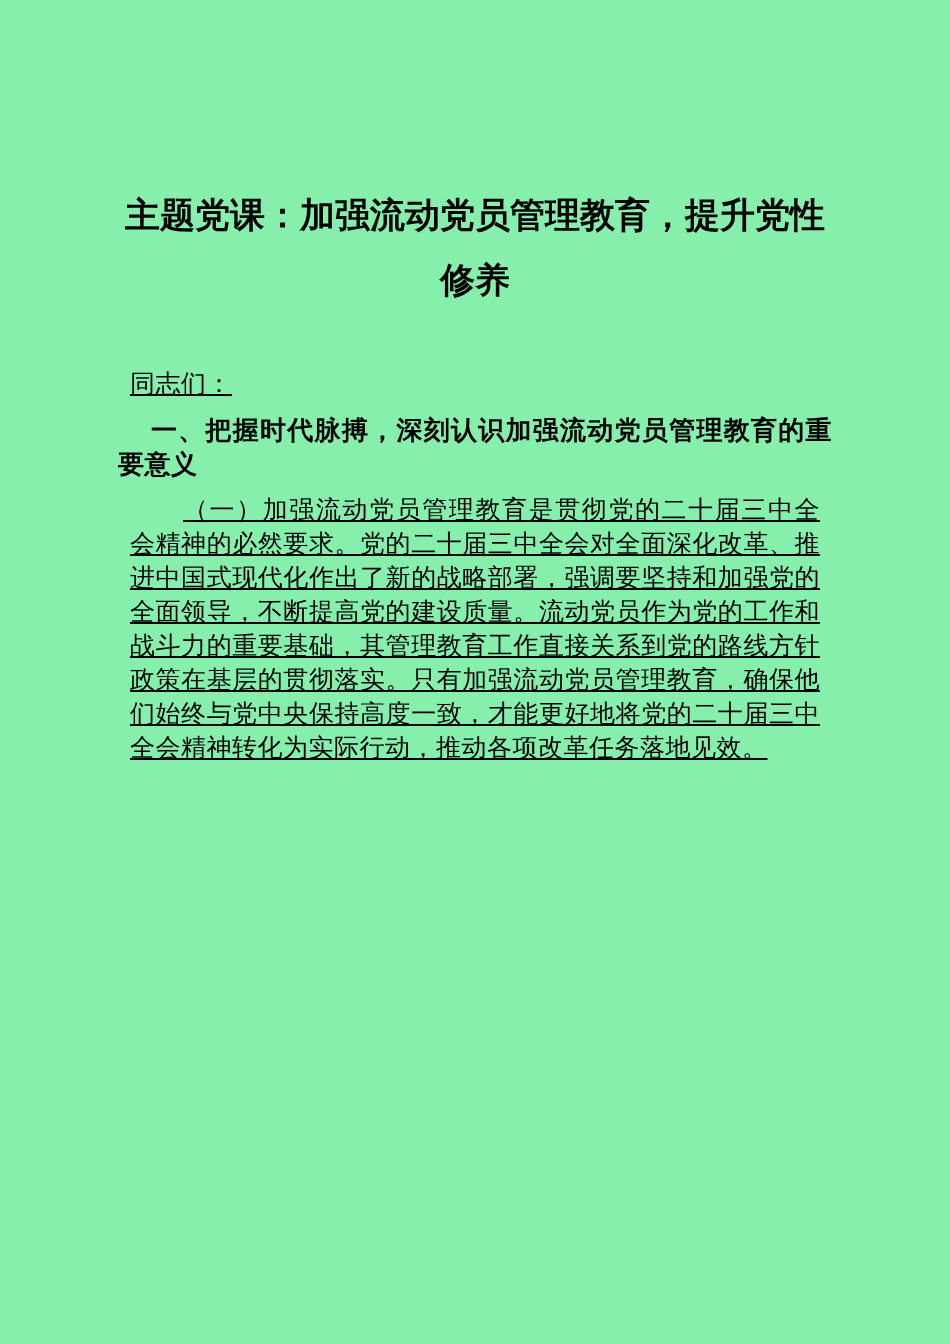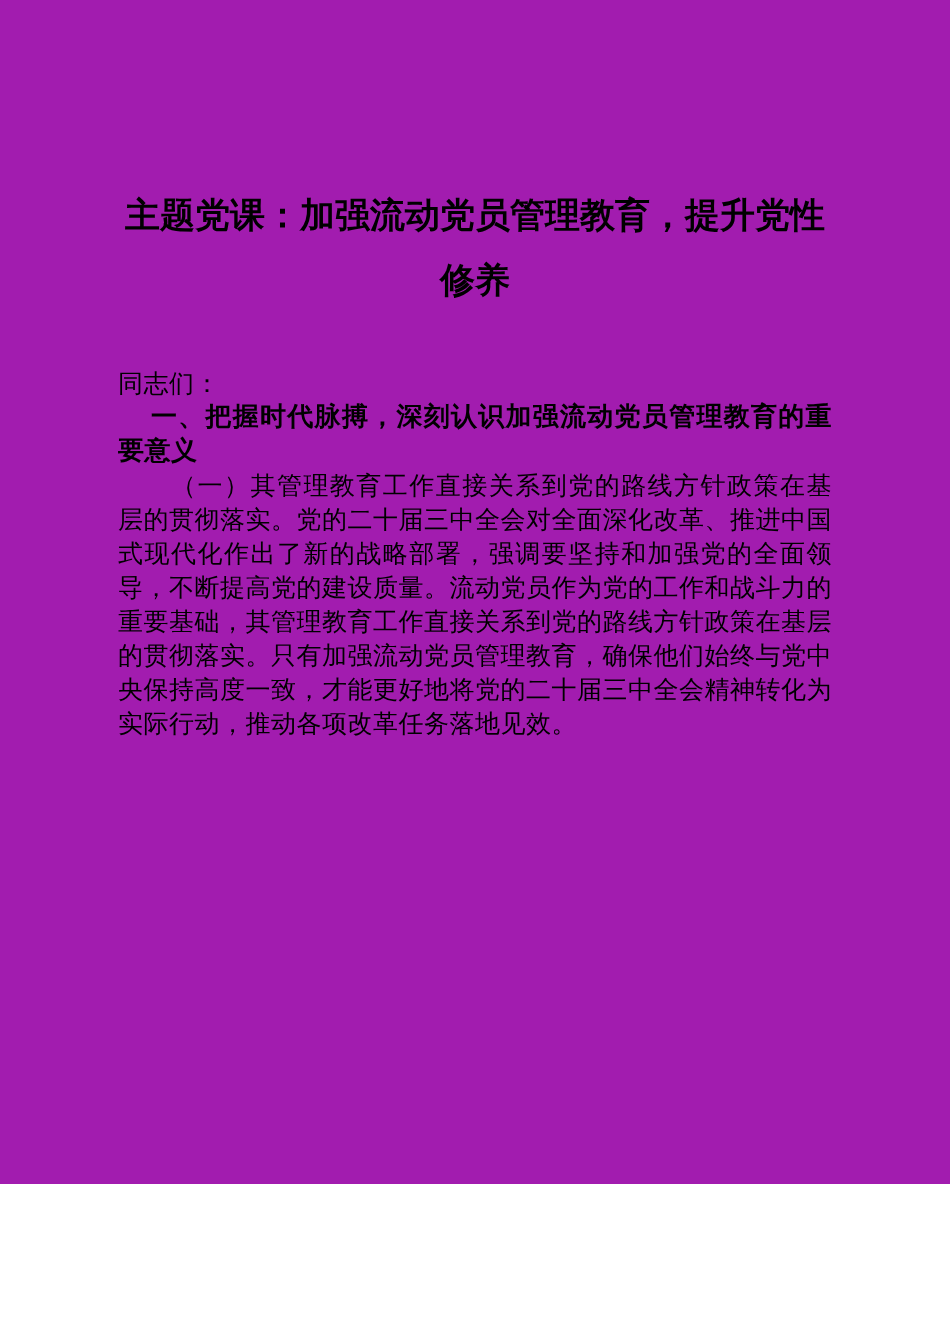--- a/index.html
+++ b/index.html
@@ -3,22 +3,22 @@
 <meta charset="utf-8">
 <style>
   html, body {
     margin: 0;
     padding: 0;
     background: #ffffff;
   }
   .page {
     position: relative;
     width: 950px;
-    height: 1184px;
-    background: #a21caf;
+    height: 1344px;
+    background: #86efac;
     overflow: hidden;
     color: #000000;
   }
   .content {
     box-sizing: border-box;
     padding: 0 118px;
     width: 950px;
   }
   .doc-title {
     margin: 183px 0 0 0;
@@ -35,31 +35,32 @@
     font-family: "Liberation Serif", "DejaVu Serif", serif;
     font-size: 25px;
     line-height: 34px;
     letter-spacing: 0.5px;
     text-align: justify;
     text-justify: inter-character;
     hanging-punctuation: allow-end;
     color: #000000;
   }
   .doc-body p {
-    margin: 0;
+    margin: 12px;
     padding: 0;
     text-indent: 53px;
+    text-decoration: underline;
   }
   .doc-body p.salutation {
     text-indent: 0;
   }
   .section-heading {
     margin: 0;
     padding: 0;
-    font-family: Liberation Mono, monospace;
+    font-family: Liberation Sans, sans-serif;
     font-weight: 700;
     font-size: 26px;
     line-height: 34px;
     letter-spacing: 0.5px;
     text-indent: 33px;
     text-align: justify;
     text-justify: inter-character;
     color: #000000;
   }
   .lead {
@@ -75,18 +76,18 @@
 
     <h1 class="doc-title">主题党课：加强流动党员管理教育，提升党性修养</h1>
 
     <div class="doc-body">
 
       <p class="salutation">同志们：</p>
 
 
       <h2 class="section-heading">一、把握时代脉搏，深刻认识加强流动党员管理教育的重要意义</h2>
 
-      <p><span class="lead">（一）其管理教育工作直接关系到党的路线方针政策在基层的贯彻落实。</span><span>党的二十届三中全会对全面深化改革、推进中国式现代化作出了新的战略部署，强调要坚持和加强党的全面领导，不断提高党的建设质量。流动党员作为党的工作和战斗力的重要基础，其管理教育工作直接关系到党的路线方针政策在基层的贯彻落实。只有加强流动党员管理教育，确保他们始终与党中央保持高度一致，才能更好地将党的二十届三中全会精神转化为实际行动，推动各项改革任务落地见效。</span></p>
+      <p><span class="lead">（一）加强流动党员管理教育是贯彻党的二十届三中全会精神的必然要求。</span><span>党的二十届三中全会对全面深化改革、推进中国式现代化作出了新的战略部署，强调要坚持和加强党的全面领导，不断提高党的建设质量。流动党员作为党的工作和战斗力的重要基础，其管理教育工作直接关系到党的路线方针政策在基层的贯彻落实。只有加强流动党员管理教育，确保他们始终与党中央保持高度一致，才能更好地将党的二十届三中全会精神转化为实际行动，推动各项改革任务落地见效。</span></p>
 
 
     </div>
   </div>
 </div>
 
 </body></html>

